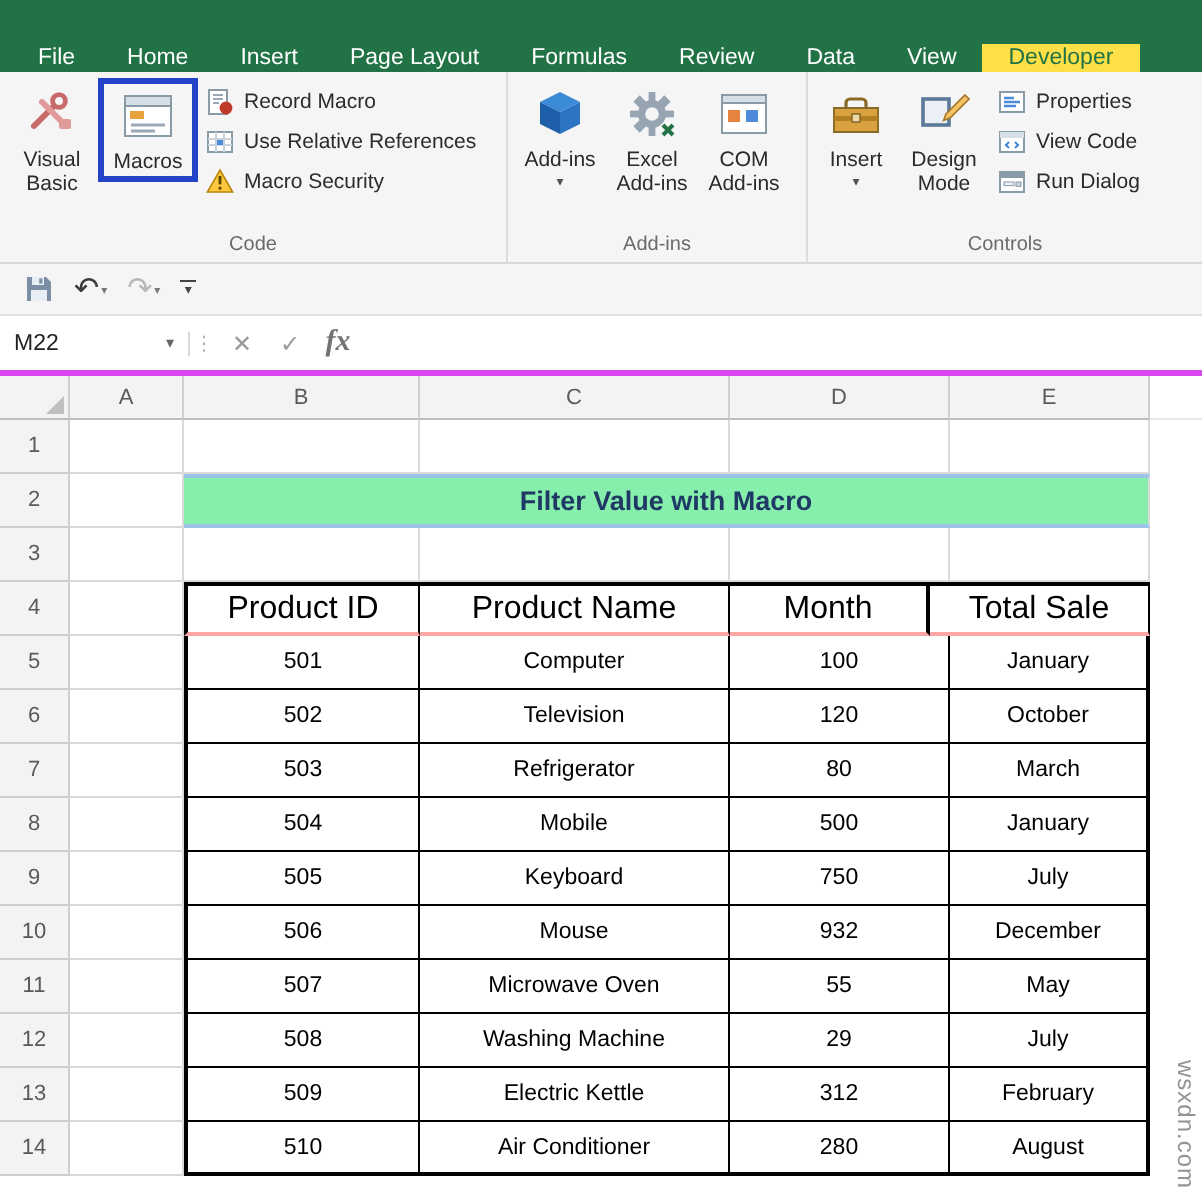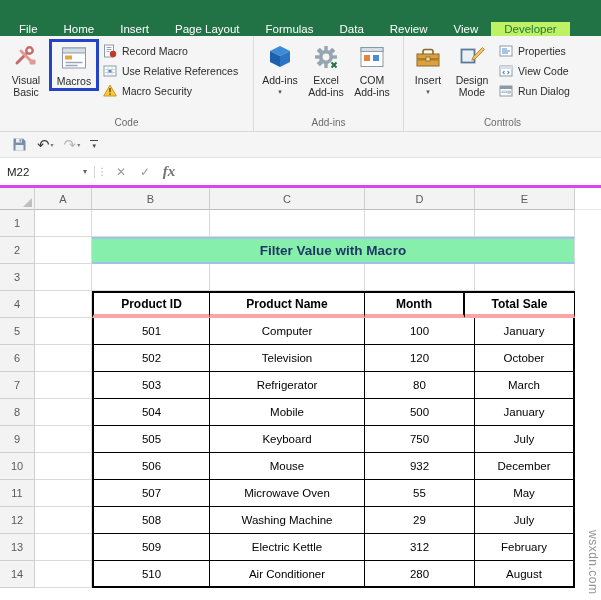--- a/index.html
+++ b/index.html
@@ -2,21 +2,21 @@
 <html><head>
 <meta charset="utf-8">
 <style>
   * { margin:0; padding:0; box-sizing:border-box; }
   html,body { width:601px; height:600px; overflow:hidden; }
   body { font-family:"Liberation Sans", sans-serif; background:#fff; position:relative; font-size:12px; color:#222; }
 
   
   .tabbar { height:36px; background:#217346; display:flex; align-items:stretch; padding-left:6px; }
   .tab { color:#fff; font-size:11.5px; padding:0 13px; display:flex; align-items:center; cursor:pointer;margin-top:22px; }
-  .tab.active { background:#bef264; color:#217346; }
+  .tab.active { background:#fde047; color:#217346; }
 
   
   .ribbon { height:96px; background:#F5F5F5; border-bottom:1px solid #D8D8D8; display:flex; }
   .rgroup { display:flex; flex-direction:column; border-right:1px solid #DCDCDC; }
   .rgroup-content { flex:1; display:flex; align-items:flex-start; padding:3px 3px 0 3px; }
   .rgroup-label { text-align:center; font-size:10px; color:#6A6A6A; padding:1px 0 3px; }
   .bigbtn { display:flex; flex-direction:column; align-items:center; width:46px; padding:4px 1px 2px; font-size:10.5px; color:#2b2b2b; text-align:center; line-height:1.15; cursor:pointer; }
   .bigbtn .ricon { height:28px; display:flex; align-items:center; justify-content:center; margin-bottom:3px; }
   .macros-hl { border:3px solid #2443C9; padding:2px 1px 1px; width:50px; }
   .smallcol { display:flex; flex-direction:column; gap:6px; padding:5px 2px 0 4px; }
@@ -54,38 +54,38 @@
   .rh { width:35px; background:#F3F3F3; border-right:1px solid #CFCFCF; border-bottom:1px solid #CFCFCF; display:flex; align-items:center; justify-content:center; color:#5A5A5A; font-size:11px; cursor:pointer; }
   .cell { border-right:1px solid #DADADA; border-bottom:1px solid #DADADA; background:#fff; cursor:cell; }
   .ca { width:57px; } .cb { width:118px; } .cc { width:155px; } .cd { width:110px; } .ce { width:100px; }
   .fill { width:26px; background:#fff; }
 
   .title-merged { width:483px; display:flex; align-items:center; justify-content:center; font-weight:bold; font-size:13.5px; color:#1F3864; border-top:2px solid #9DC3E6; border-bottom:2px solid #9DC3E6; border-right:1px solid #DADADA; background:#86efac; cursor:cell; }
 
   .tc { display:flex; align-items:center; justify-content:center; color:#000; border-right:1px solid #000; border-bottom:1px solid #000; background:#fff; }
   .tl { border-left:2px solid #000; }
   .tr2 { border-right:2px solid #000; }
-  .th { font-weight:bold; font-size:12px; border-top:2px solid #000; border-bottom:4px solid #fca5a5; }
+  .th { font-weight:normal; font-size:16px; border-top:2px solid #000; border-bottom:2px solid #fca5a5; }
   .tbot { border-bottom:2px solid #000; }
 
   .watermark { position:absolute; right:1px; bottom:5px; writing-mode:vertical-rl; font-size:12px; color:#949494; letter-spacing:0.5px; }
 
   svg { display:block; }
 </style>
 </head>
 <body>
 
 <div class="tabbar">
   <div class="tab">File</div>
   <div class="tab">Home</div>
   <div class="tab">Insert</div>
   <div class="tab">Page Layout</div>
   <div class="tab">Formulas</div>
+  <div class="tab">Review</div>
   <div class="tab">Data</div>
-  <div class="tab">Review</div>
   <div class="tab">View</div>
   <div class="tab active">Developer</div>
 </div>
 
 <div class="ribbon">
 
   <div class="rgroup" style="width:254px;">
     <div class="rgroup-content">
       <div class="bigbtn">
         <span class="ricon">

